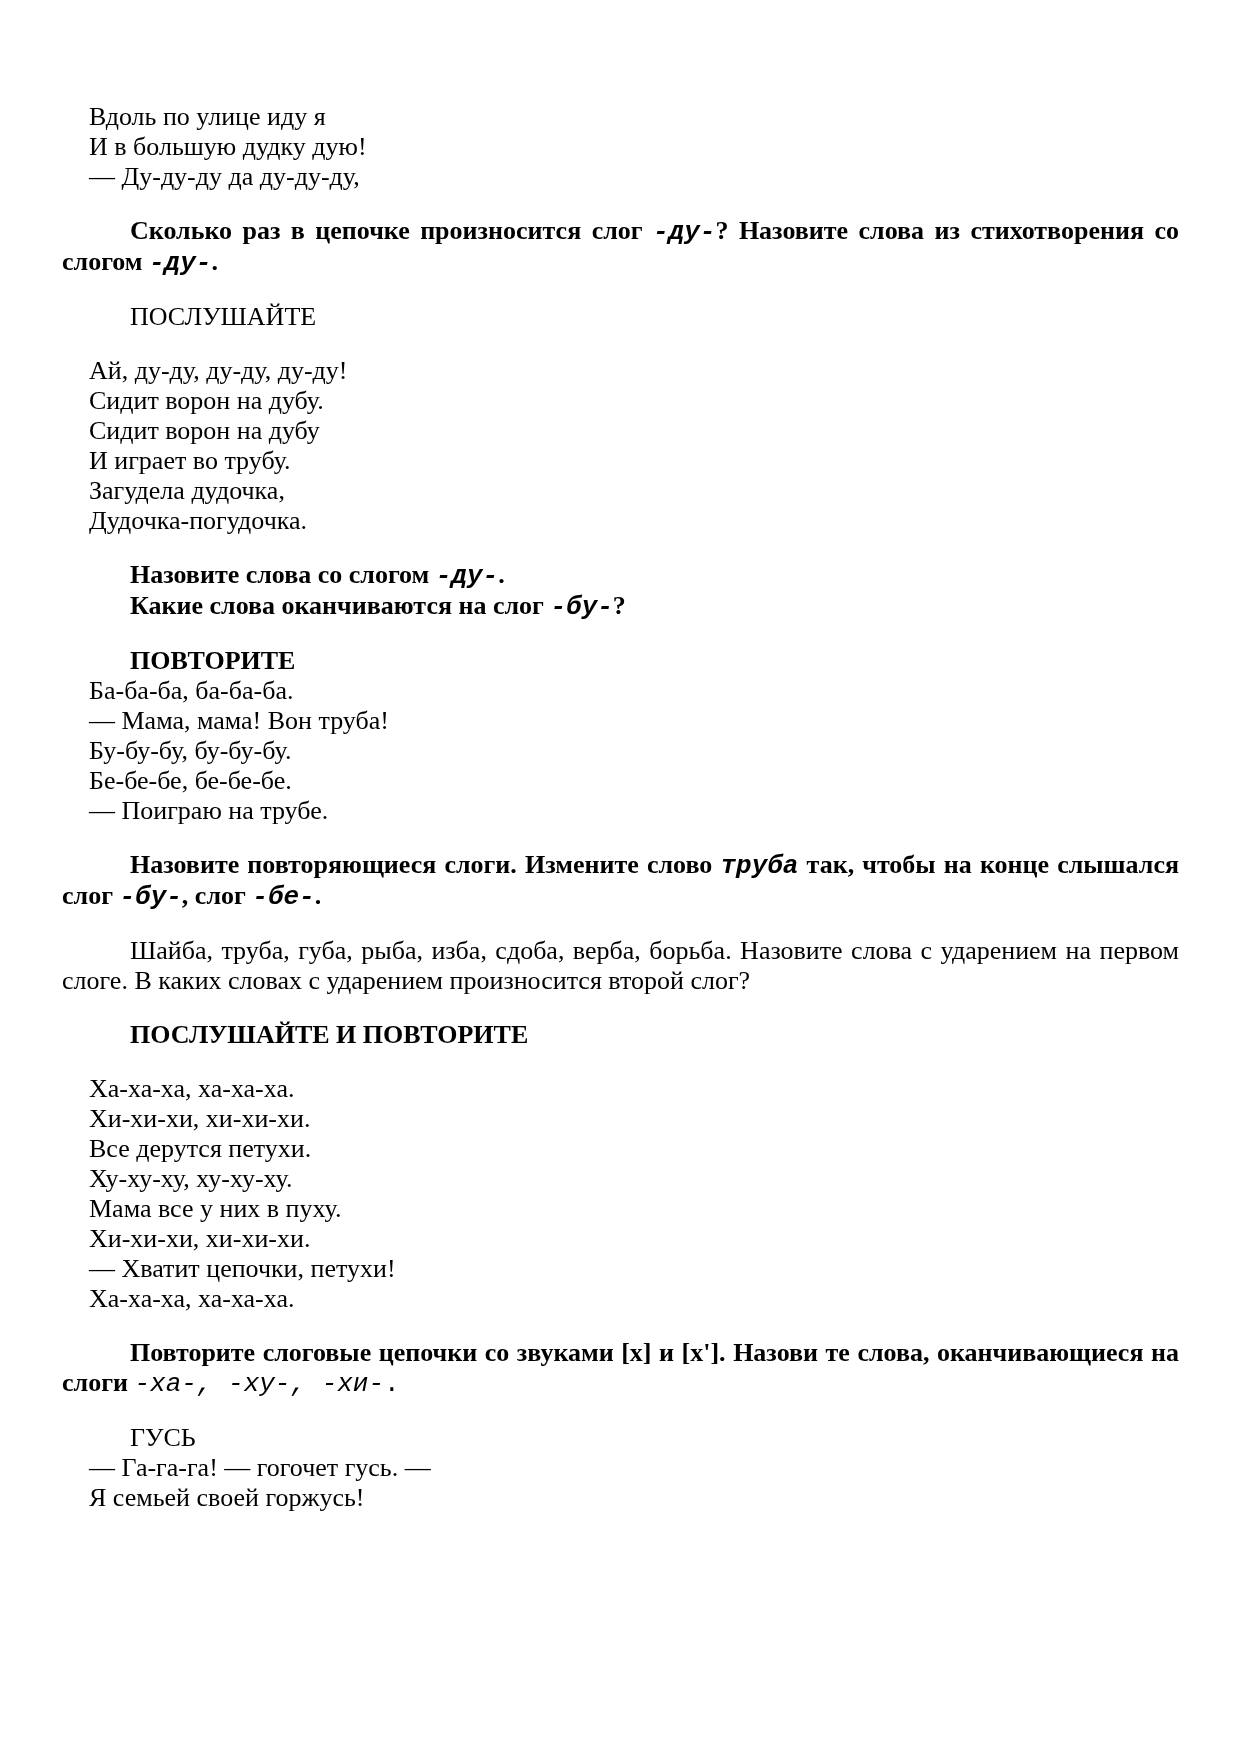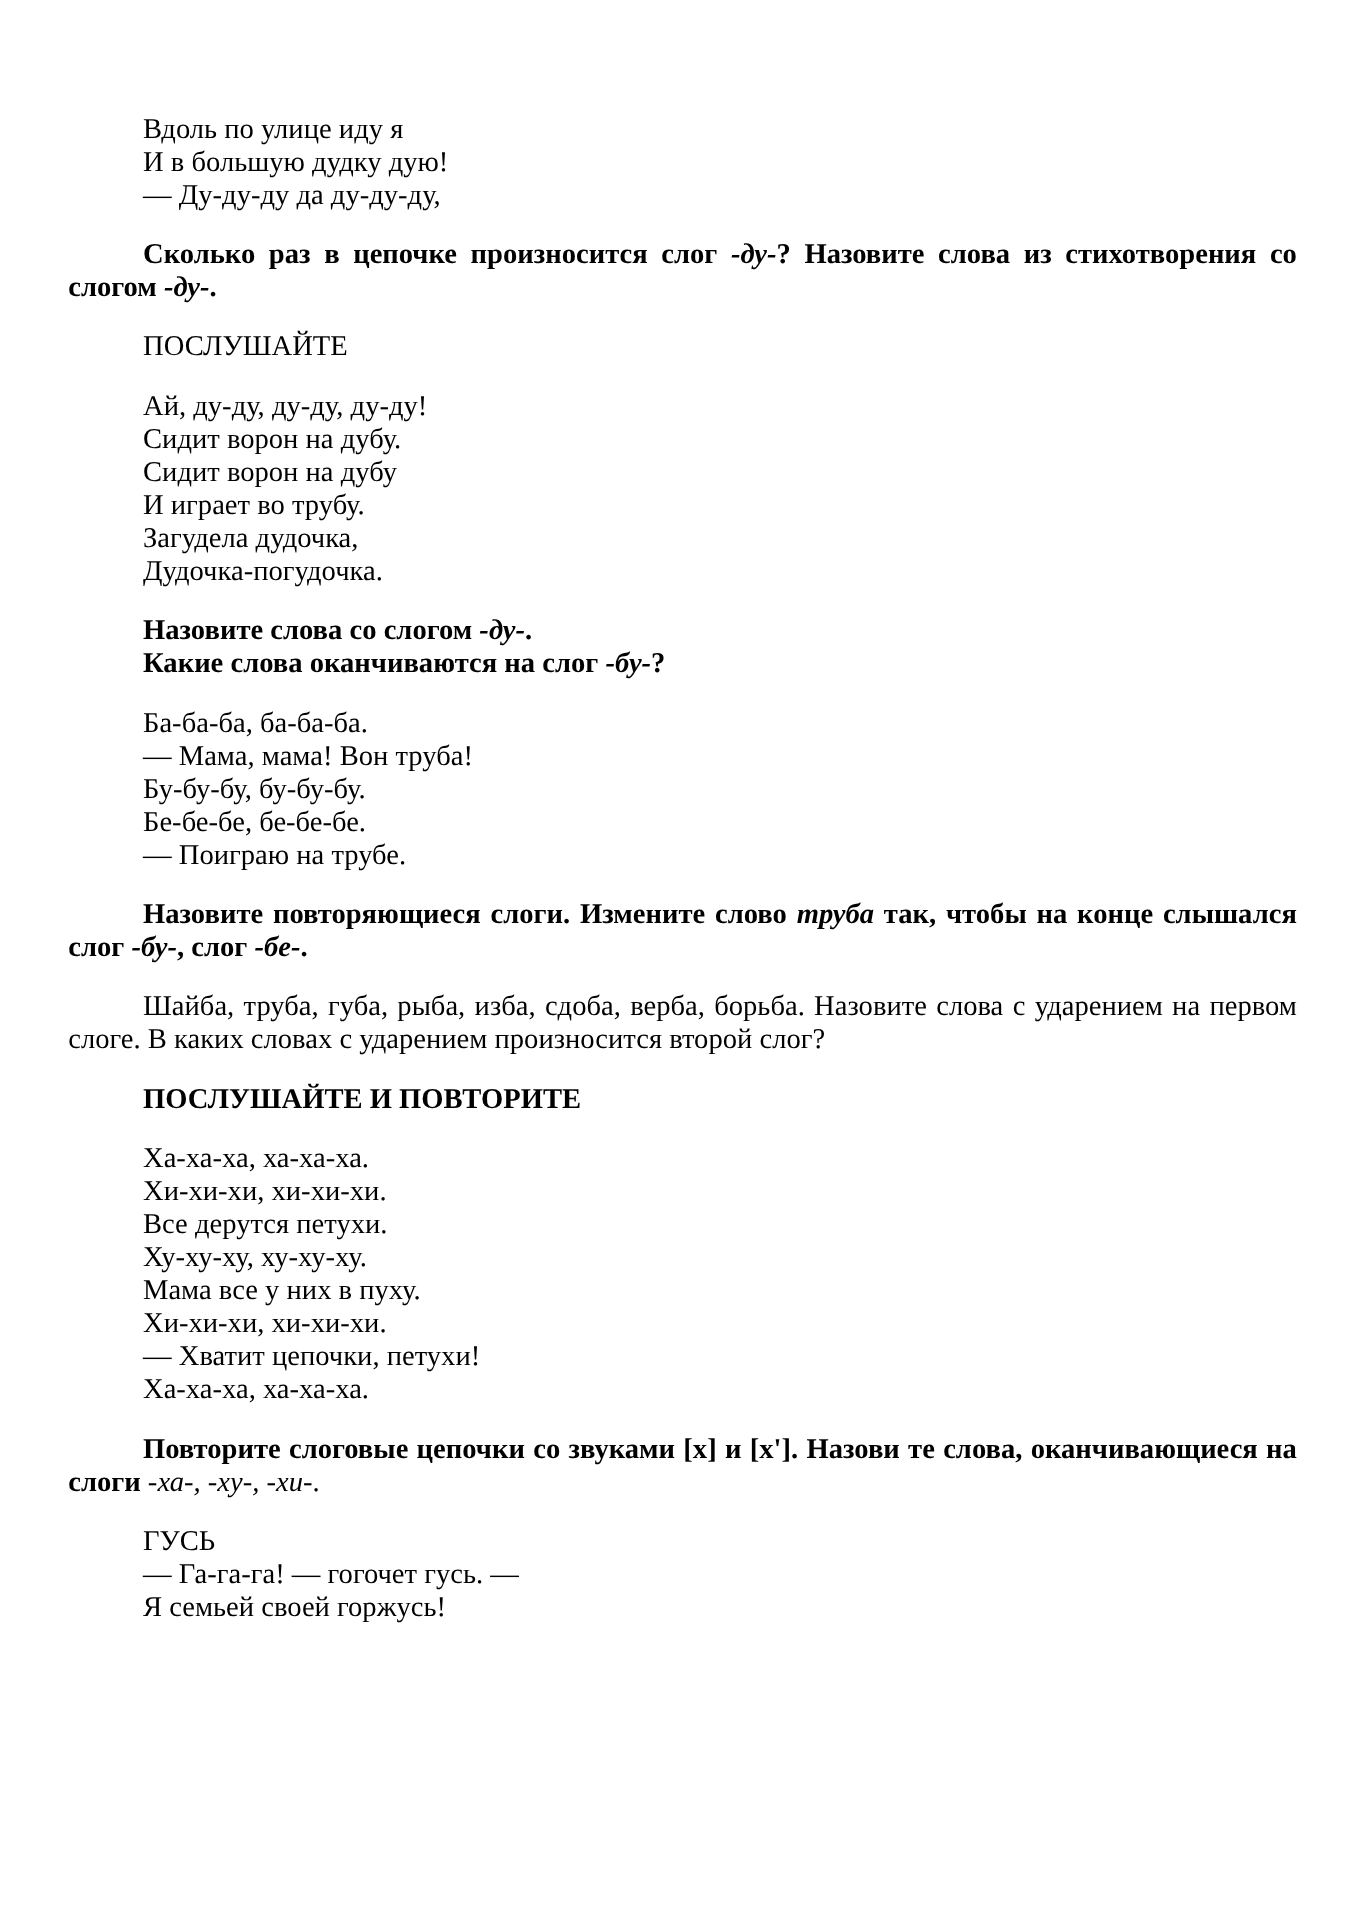--- a/index.html
+++ b/index.html
@@ -8,35 +8,35 @@
     height: 1754px;
     box-sizing: border-box;
     padding: 102px 62px 0 62px;
     font-family: "Liberation Serif", serif;
     font-size: 26px;
     line-height: 30px;
     color: #000000;
     overflow: hidden;
   }
   .block { margin: 0 0 24px 0; }
-  .poem-line { margin-left: 68px; white-space: pre-wrap; }
+  .poem-line { margin-left: 27px; white-space: pre-wrap; }
   .heading { margin-left: 68px; }
   .heading.bold { font-weight: bold; }
   .task {
     font-weight: bold;
     text-align: justify;
     text-indent: 68px;
     margin: 0 0 24px 0;
   }
   .para {
     text-align: justify;
     text-indent: 68px;
     margin: 0;
   }
-  i { font-style: italic; }
+  i { font-style: italic; font-family: Liberation Mono, monospace; }
   .reg { font-weight: normal; }
 </style>
 </head>
 <body>
 
 <div class="block">
   <div class="poem-line">Вдоль по улице иду я</div>
   <div class="poem-line">И в большую дудку дую!</div>
   <div class="poem-line">— Ду-ду-ду да ду-ду-ду,</div>
 </div>
@@ -55,20 +55,21 @@
   <div class="poem-line">Загудела дудочка,</div>
   <div class="poem-line">Дудочка-погудочка.</div>
 </div>
 
 <div class="block" style="font-weight:bold;">
   <div class="heading"><span>Назовите слова со слогом </span><i>-ду-</i><span>.</span></div>
   <div class="heading"><span>Какие слова оканчиваются на слог </span><i>-бу-</i><span>?</span></div>
 </div>
 
 <div class="block">
+  <div class="heading bold">ПОВТОРИТЕ</div>
   <div class="poem-line">Ба-ба-ба, ба-ба-ба.</div>
   <div class="poem-line">— Мама, мама! Вон труба!</div>
   <div class="poem-line">Бу-бу-бу, бу-бу-бу.</div>
   <div class="poem-line">Бе-бе-бе, бе-бе-бе.</div>
   <div class="poem-line">— Поиграю на трубе.</div>
 </div>
 
 <p class="task"><span>Назовите повторяющиеся слоги. Измените слово </span><i>труба</i><span> так, чтобы на конце слышался слог </span><i>-бу-</i><span>, слог </span><i>-бе-</i><span>.</span></p>
 
 <div class="block">

